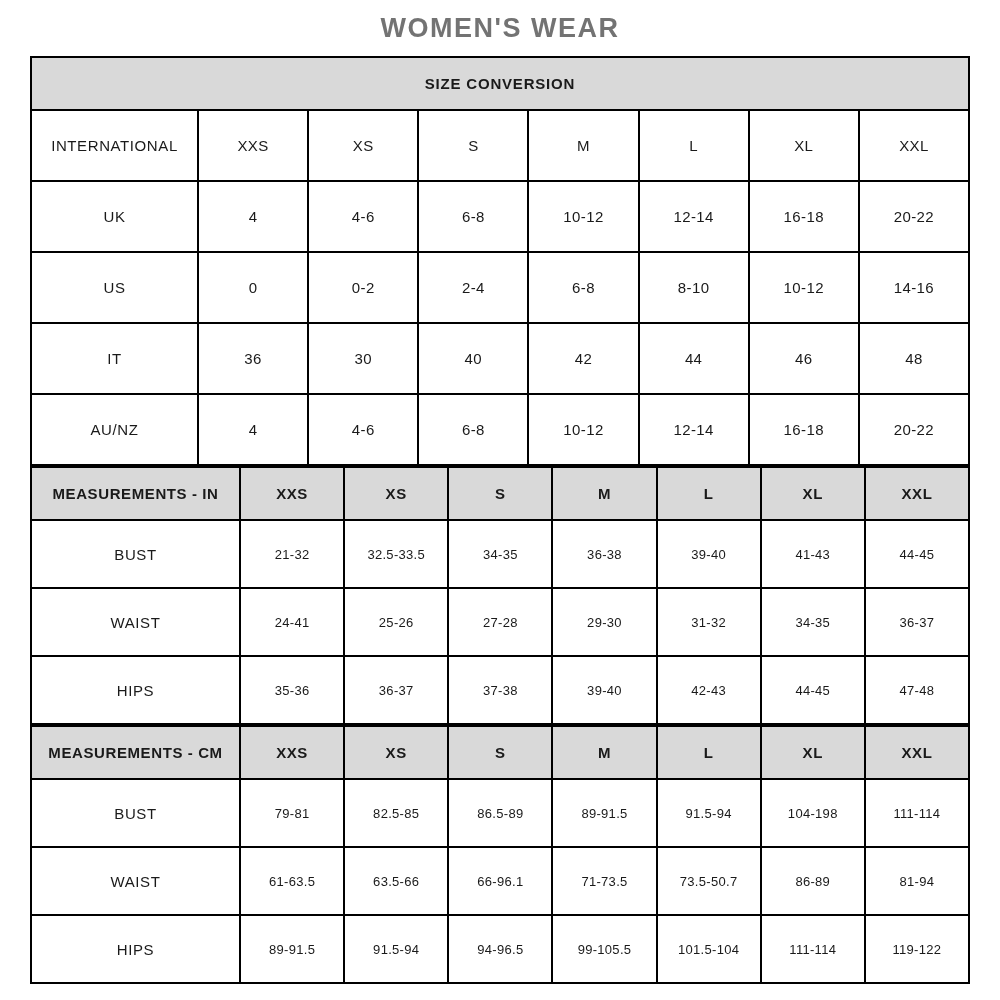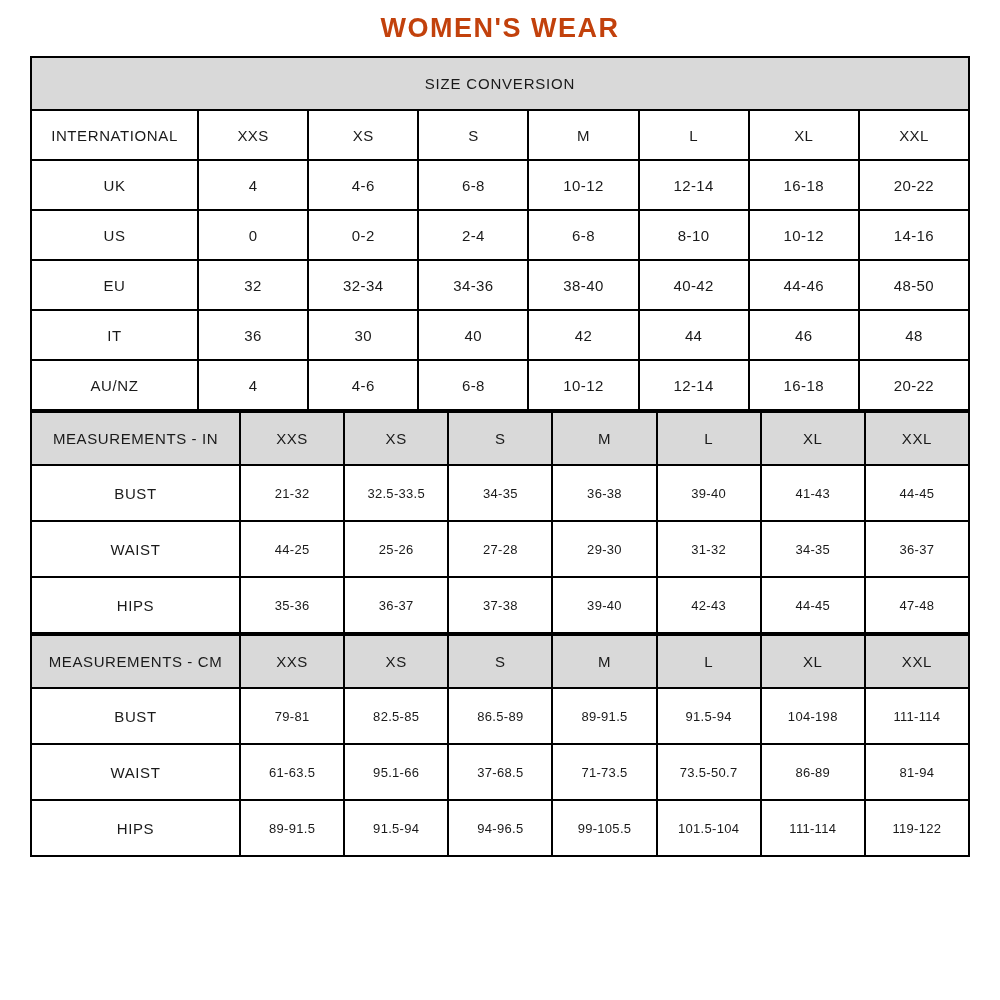--- a/index.html
+++ b/index.html
@@ -11,21 +11,21 @@
     -webkit-font-smoothing: antialiased;
   }
   .page { width: 1000px; height: 1000px; overflow: hidden; }
   .title {
     margin: 0;
     padding: 13px 0 12px;
     text-align: center;
     font-size: 27px;
     font-weight: 700;
     letter-spacing: 1.5px;
-    color: #c2410c;
+    color: #737373;
   }
   table.tbl {
     border-collapse: collapse;
     table-layout: fixed;
     width: 940px;
     margin: 0 auto;
     border: 2px solid #000000;
   }
   table.tbl th, table.tbl td {
     border: 2px solid #000000;
@@ -33,38 +33,38 @@
     vertical-align: middle;
     padding: 0 2px;
     overflow: hidden;
     white-space: nowrap;
   }
   col.c-label-t1 { width: 167px; }
   col.c-label-t2 { width: 209px; }
 
   .banner, tr.hdr th {
     background: #d9d9d9;
-    font-weight: 400;
+    font-weight: 700;
     margin-left: 46px;
   }
   .banner {
     height: 53px;
     font-size: 15px;
     letter-spacing: 0.8px;
   }
   tr.hdr th { height: 53px; font-size: 15px; letter-spacing: 0.6px; }
 
   
-  .t1 tbody td { height: 50px; font-size: 15px; letter-spacing: 0.4px; }
+  .t1 tbody td { height: 71px; font-size: 15px; letter-spacing: 0.4px; }
   .t1 tbody td.label-col { letter-spacing: 0.6px; }
 
   
   .t2, .t3 { margin-top: 9px; }
   .t3 { margin-top: 10px; }
-  .t2 tbody td, .t3 tbody td { height: 56px; font-size: 13px; letter-spacing: 0.3px; }
+  .t2 tbody td, .t3 tbody td { height: 68px; font-size: 13px; letter-spacing: 0.3px; }
   .t2 tbody td.label-col, .t3 tbody td.label-col { font-size: 15px; letter-spacing: 0.6px; }
 </style>
 </head>
 <body>
 
 <div class="page">
 
   <h1 class="title">WOMEN'S WEAR</h1>
 
   <table class="tbl t1">
@@ -100,30 +100,20 @@
         </tr>
         <tr>
           <td class="label-col">US</td>
           <td>0</td>
           <td>0-2</td>
           <td>2-4</td>
           <td>6-8</td>
           <td>8-10</td>
           <td>10-12</td>
           <td>14-16</td>
-        </tr>
-        <tr>
-          <td class="label-col">EU</td>
-          <td>32</td>
-          <td>32-34</td>
-          <td>34-36</td>
-          <td>38-40</td>
-          <td>40-42</td>
-          <td>44-46</td>
-          <td>48-50</td>
         </tr>
         <tr>
           <td class="label-col">IT</td>
           <td>36</td>
           <td>30</td>
           <td>40</td>
           <td>42</td>
           <td>44</td>
           <td>46</td>
           <td>48</td>
@@ -164,21 +154,21 @@
           <td>21-32</td>
           <td>32.5-33.5</td>
           <td>34-35</td>
           <td>36-38</td>
           <td>39-40</td>
           <td>41-43</td>
           <td>44-45</td>
         </tr>
         <tr>
           <td class="label-col">WAIST</td>
-          <td>44-25</td>
+          <td>24-41</td>
           <td>25-26</td>
           <td>27-28</td>
           <td>29-30</td>
           <td>31-32</td>
           <td>34-35</td>
           <td>36-37</td>
         </tr>
         <tr>
           <td class="label-col">HIPS</td>
           <td>35-36</td>
@@ -216,22 +206,22 @@
           <td>82.5-85</td>
           <td>86.5-89</td>
           <td>89-91.5</td>
           <td>91.5-94</td>
           <td>104-198</td>
           <td>111-114</td>
         </tr>
         <tr>
           <td class="label-col">WAIST</td>
           <td>61-63.5</td>
-          <td>95.1-66</td>
-          <td>37-68.5</td>
+          <td>63.5-66</td>
+          <td>66-96.1</td>
           <td>71-73.5</td>
           <td>73.5-50.7</td>
           <td>86-89</td>
           <td>81-94</td>
         </tr>
         <tr>
           <td class="label-col">HIPS</td>
           <td>89-91.5</td>
           <td>91.5-94</td>
           <td>94-96.5</td>

